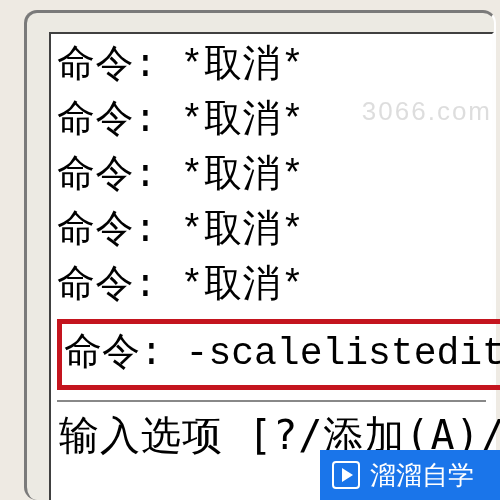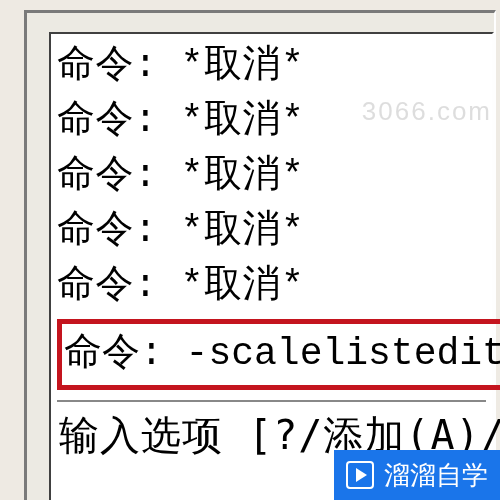--- a/index.html
+++ b/index.html
@@ -28,20 +28,21 @@
   .panel-frame .outer-border {
     position: absolute;
     left: 14px;
     top: 10px;
     right: 0;
     bottom: 0;
     border-top: 3px solid #7a7a7a;
     border-left: 3px solid #7a7a7a;
     border-right: 2px solid #fefefe;
     background: #eceae3;
+    border-radius: 13px;
   }
   .panel-frame .scroll-well {
     position: absolute;
     left: 22px;
     top: 19px;
     right: 0;
     bottom: 0;
     border-top: 2px solid #404040;
     border-left: 2px solid #404040;
     border-right: 2px solid #fefefe;
@@ -92,21 +93,21 @@
     letter-spacing: 2px;
     opacity: 0.7;
     font-family: Arial, sans-serif;
     pointer-events: none;
     margin-left: 40px;
   }
   .badge {
     position: absolute;
     right: 0;
     bottom: 0;
-    width: 166px;
+    width: 180px;
     height: 50px;
     background: #1a75ea;
     display: flex;
     align-items: center;
     gap: 10px;
     padding-left: 12px;
     box-sizing: border-box;
   }
   .badge .play-icon {
     width: 28px;

